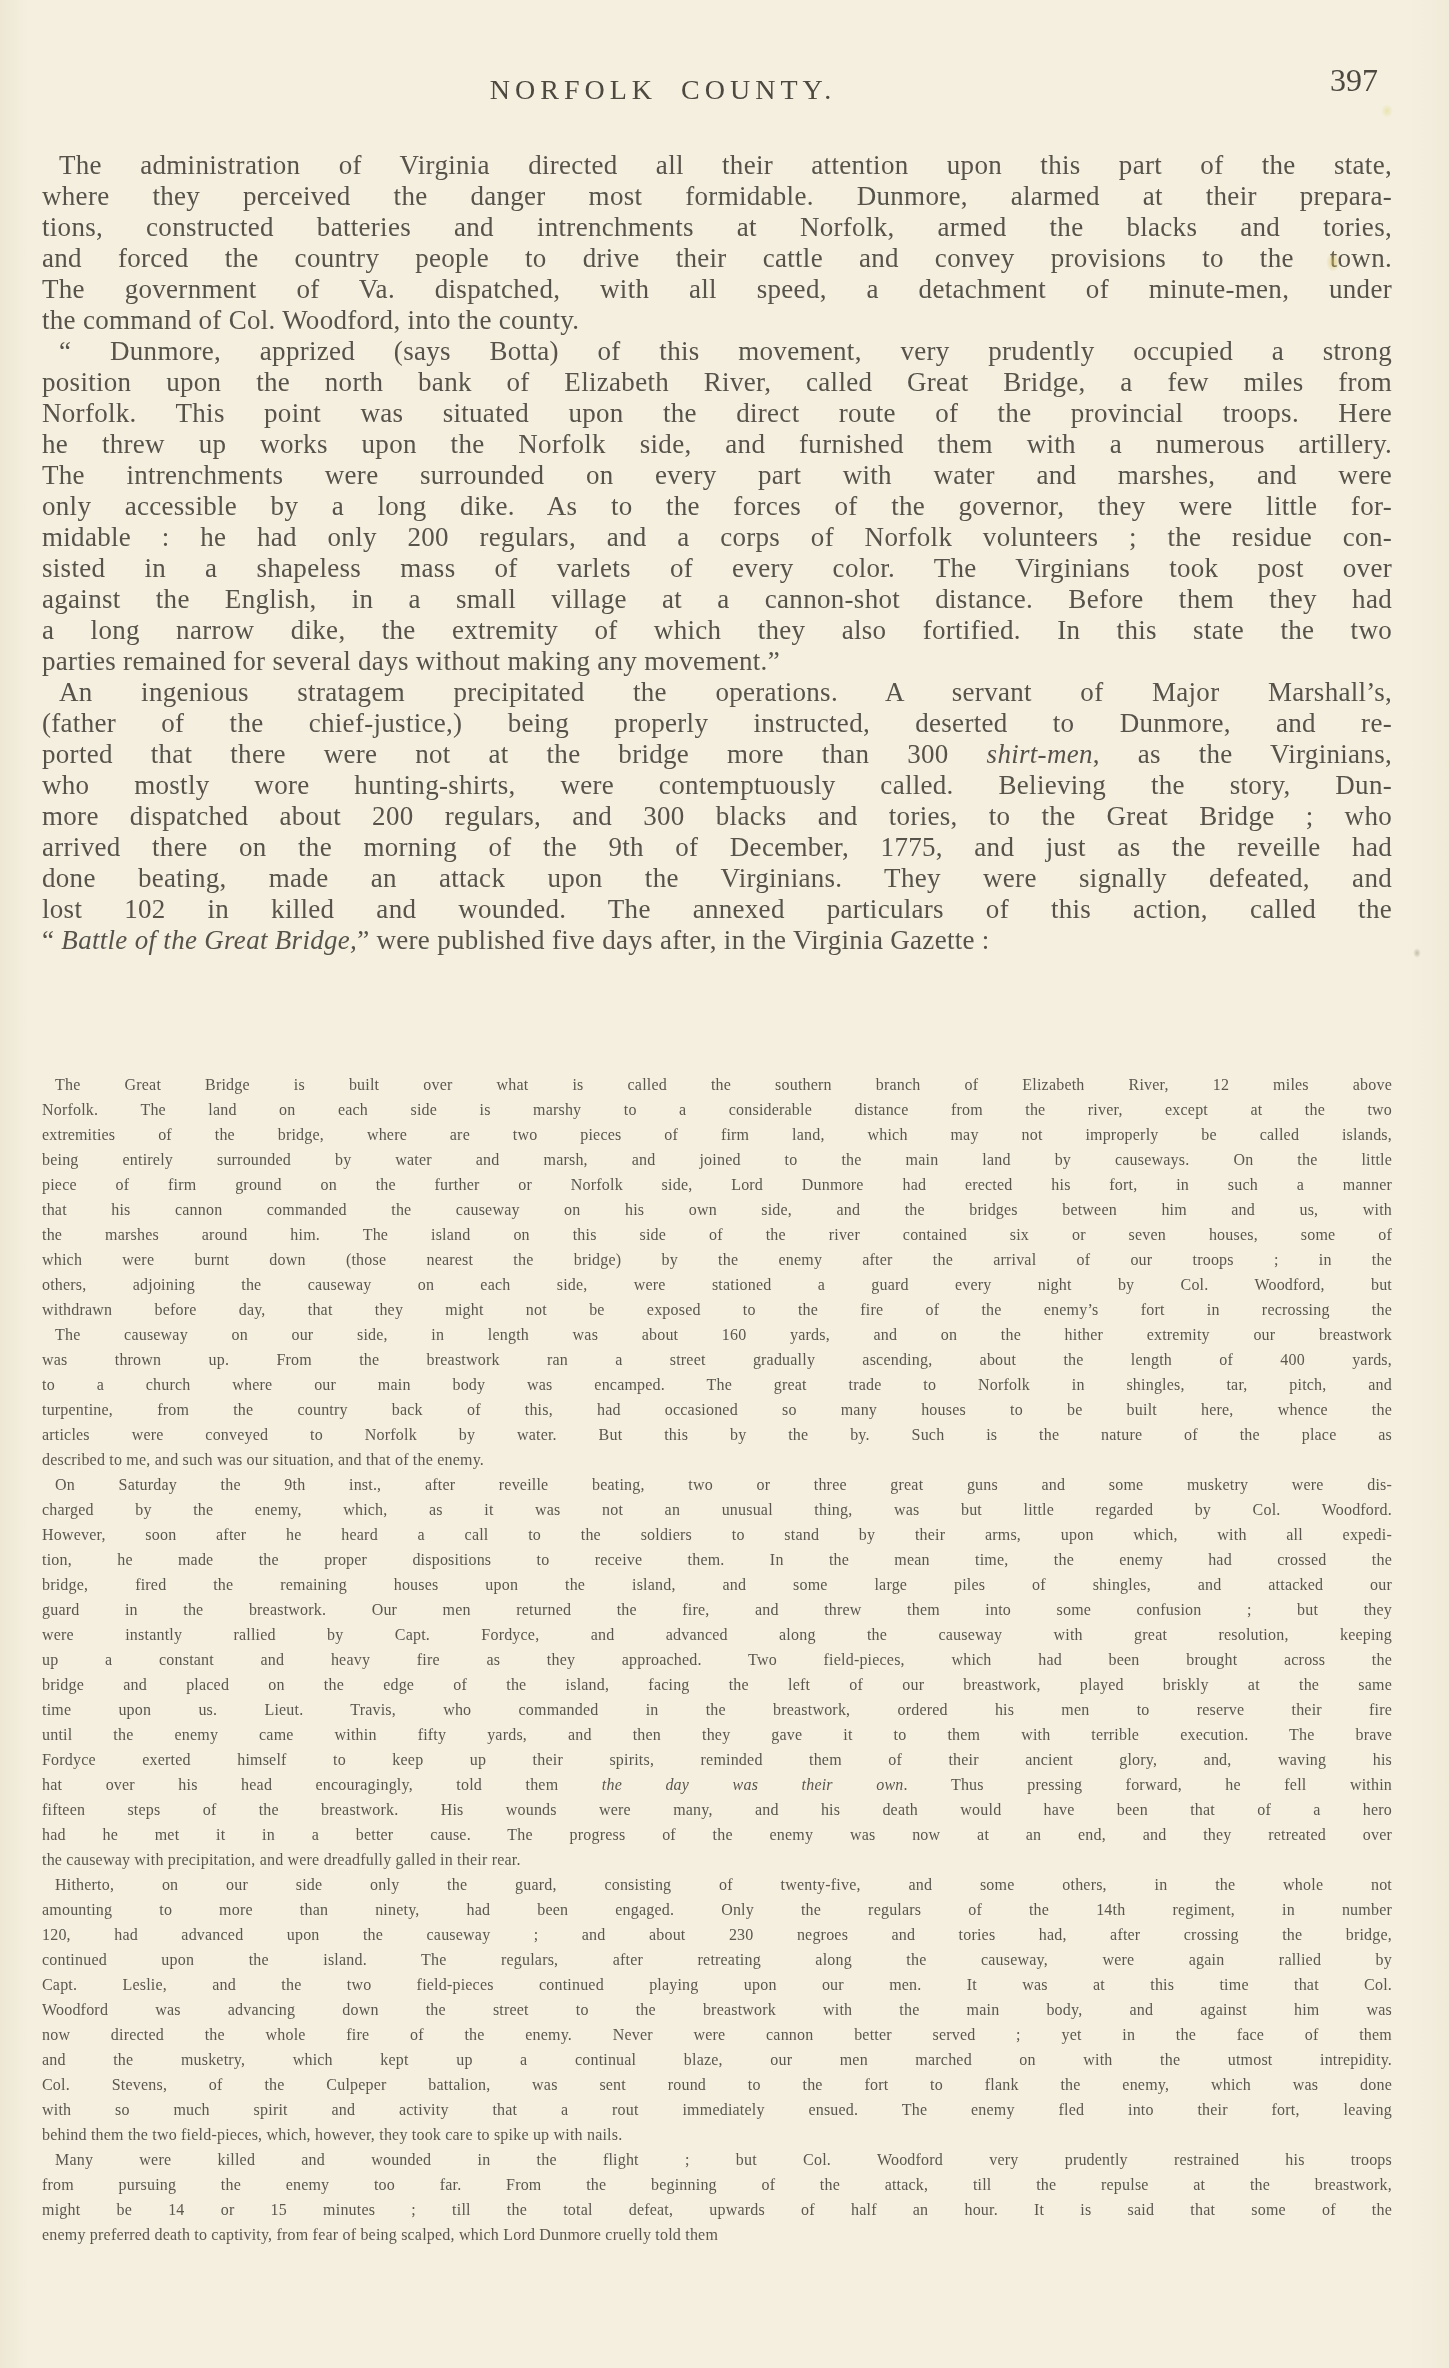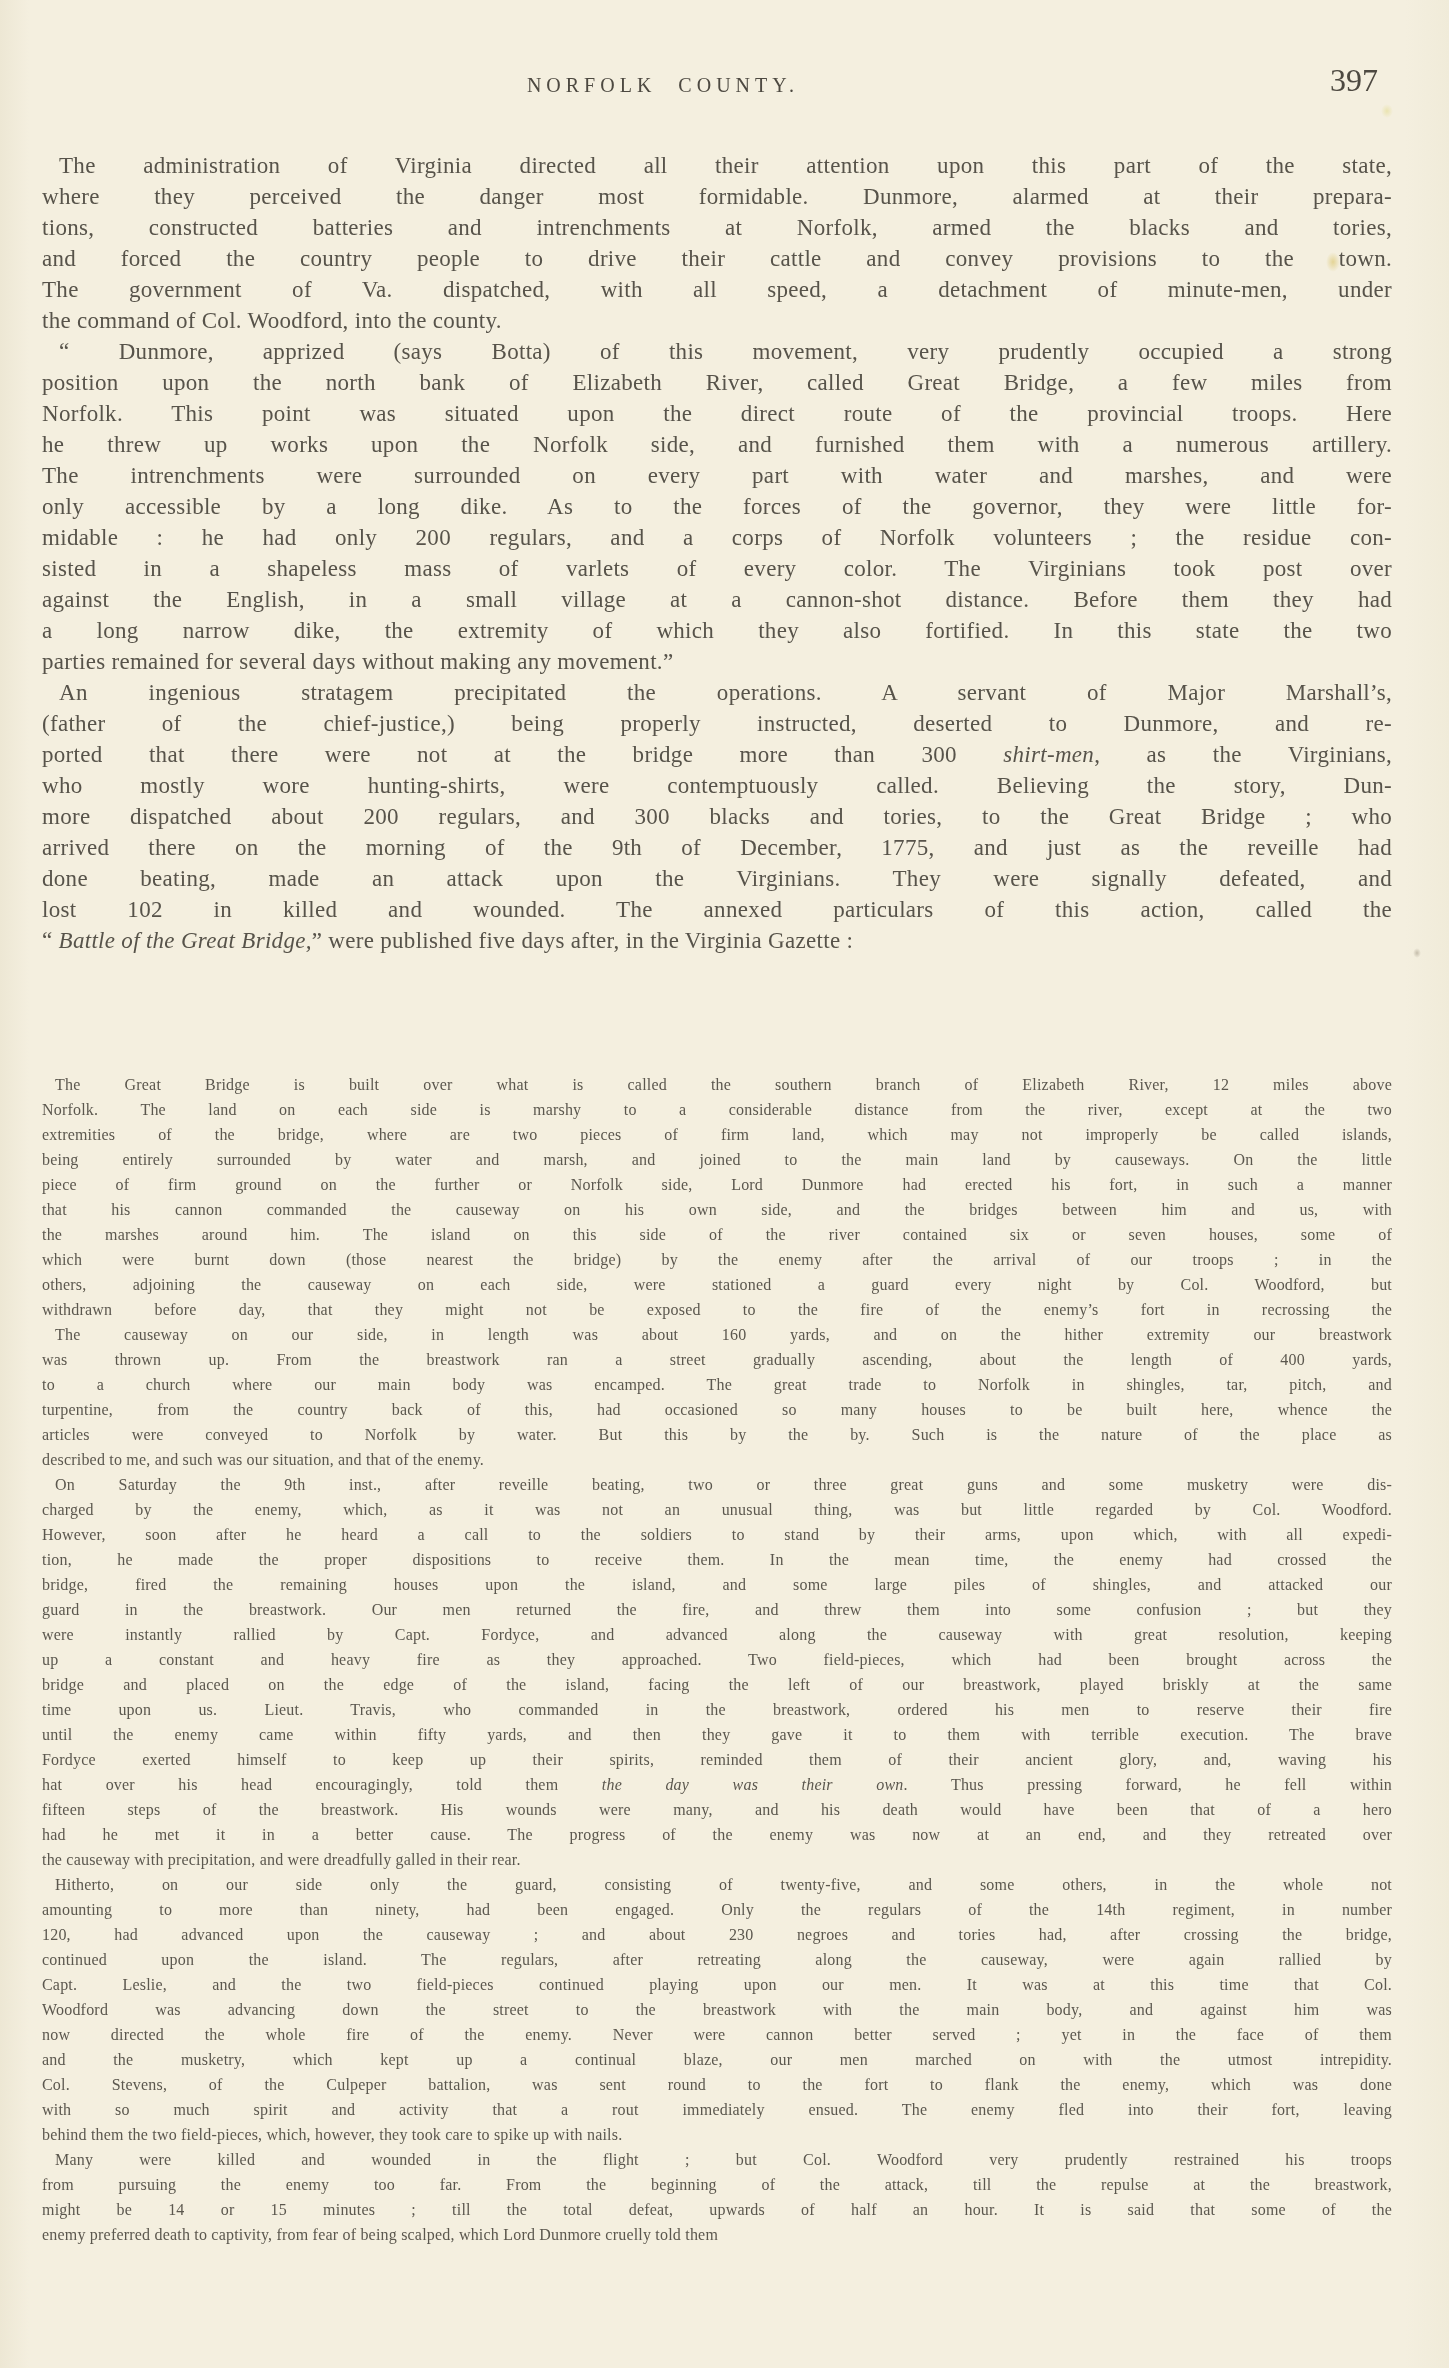--- a/index.html
+++ b/index.html
@@ -19,36 +19,36 @@
   .running-head {
     position: relative;
     height: 38px;
     margin-bottom: 42px;
   }
   .head-title {
     position: absolute;
     left: 46%;
     transform: translateX(-50%);
     top: 4px;
-    font-size: 20px;
+    font-size: 28px;
     letter-spacing: 5px;
     word-spacing: 12px;
     color: #4d4941;
     white-space: nowrap;
   }
   .page-number {
     position: absolute;
     right: 14px;
     top: -8px;
     font-size: 32px;
     color: #4d4941;
   }
   
   .textblock { width: 1350px; }
-  .main-text { font-size: 23px; line-height: 31px; letter-spacing: 0.3px; }
+  .main-text { font-size: 27px; line-height: 31px; letter-spacing: 0.3px; }
   .extract-text { margin-top: 116px; font-size: 16px; line-height: 25px; letter-spacing: 0.2px; color: #5b574e; }
   .paragraph { margin: 0; }
   .line {
     text-align: justify;
     text-align-last: justify;
     -moz-text-align-last: justify;
     white-space: normal;
   }
   .line.first { text-indent: 17px; }
   .extract-text .line.first { text-indent: 13px; }

